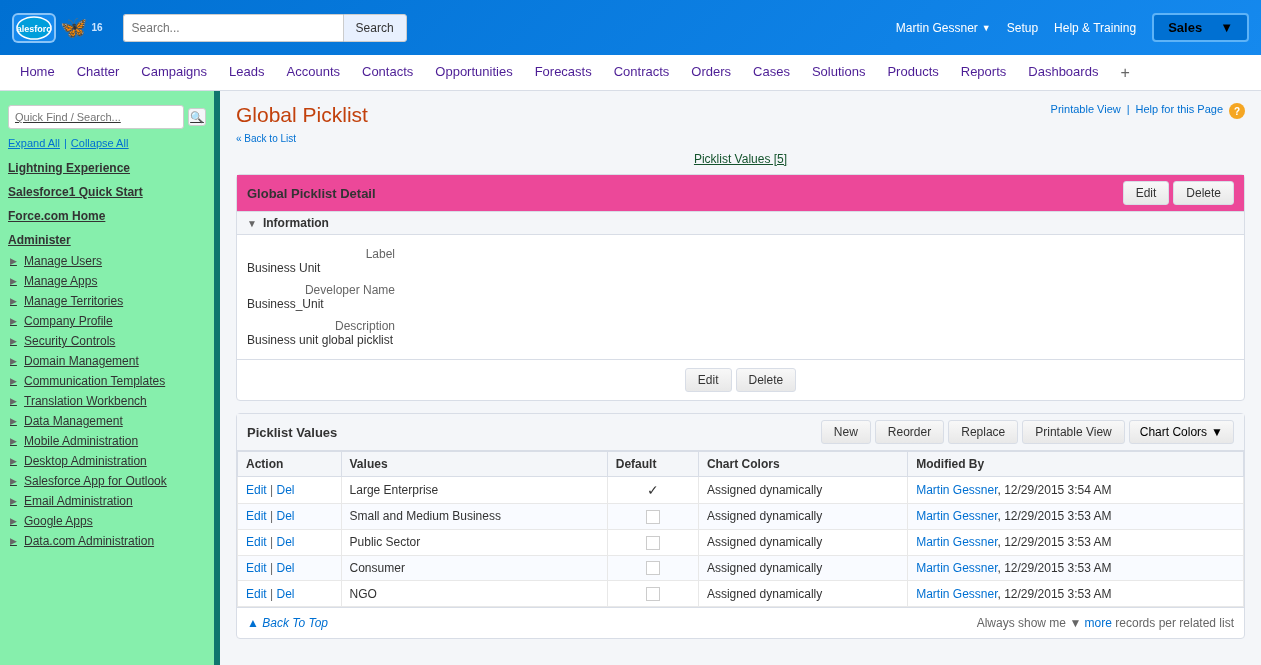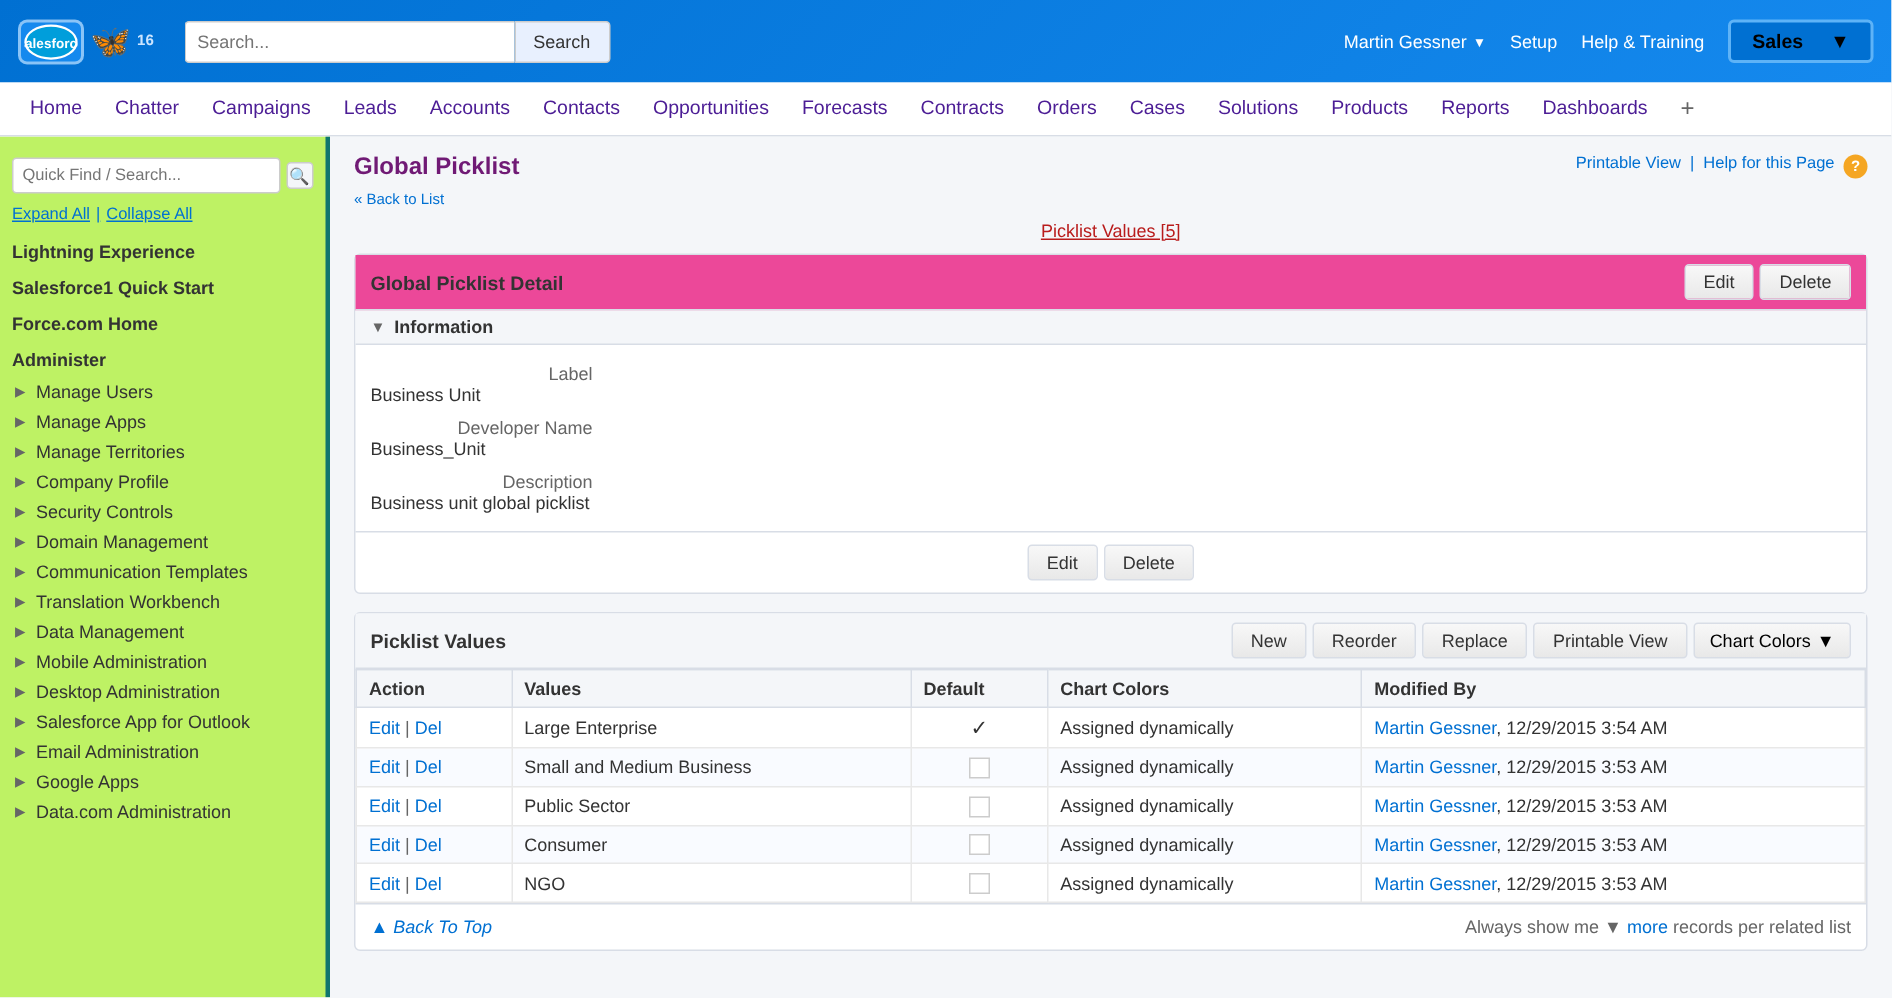--- a/index.html
+++ b/index.html
@@ -126,24 +126,25 @@
     .main-layout {
       display: flex;
       height: calc(665px - 55px - 36px);
       overflow: hidden;
     }
 
     
     .sidebar {
       width: 220px;
       min-width: 220px;
-      background: #bef264;
-      border-right: 3px solid #0f766e;
+      background: #86efac;
+      border-right: 6px solid #0f766e;
       overflow-y: auto;
       padding: 8px 0;
+      text-decoration: underline;
     }
     .sidebar-search {
       padding: 6px 8px;
       display: flex;
       align-items: center;
       gap: 4px;
     }
     .sidebar-search input {
       flex: 1;
       height: 24px;
@@ -203,23 +204,23 @@
     }
 
     
     .page-header {
       display: flex;
       justify-content: space-between;
       align-items: flex-start;
       margin-bottom: 4px;
     }
     .page-title {
-      font-size: 16px;
-      font-weight: bold;
-      color: #701a75;
+      font-size: 21px;
+      font-weight: normal;
+      color: #c2410c;
     }
     .page-actions {
       font-size: 11px;
       color: #0070d2;
       display: flex;
       gap: 6px;
     }
     .page-actions a { color: #0070d2; text-decoration: none; }
     .help-icon {
       width: 16px;
@@ -238,21 +239,21 @@
       color: #0070d2;
       text-decoration: none;
       margin-bottom: 8px;
       display: inline-block;
     }
     .picklist-values-link {
       text-align: center;
       margin-bottom: 8px;
     }
     .picklist-values-link a {
-      color: #b91c1c;
+      color: #14532d;
       text-decoration: underline;
       font-size: 12px;
     }
 
     
     .detail-section {
       background: white;
       border: 1px solid #d8dde6;
       border-radius: 4px;
       margin-bottom: 12px;

